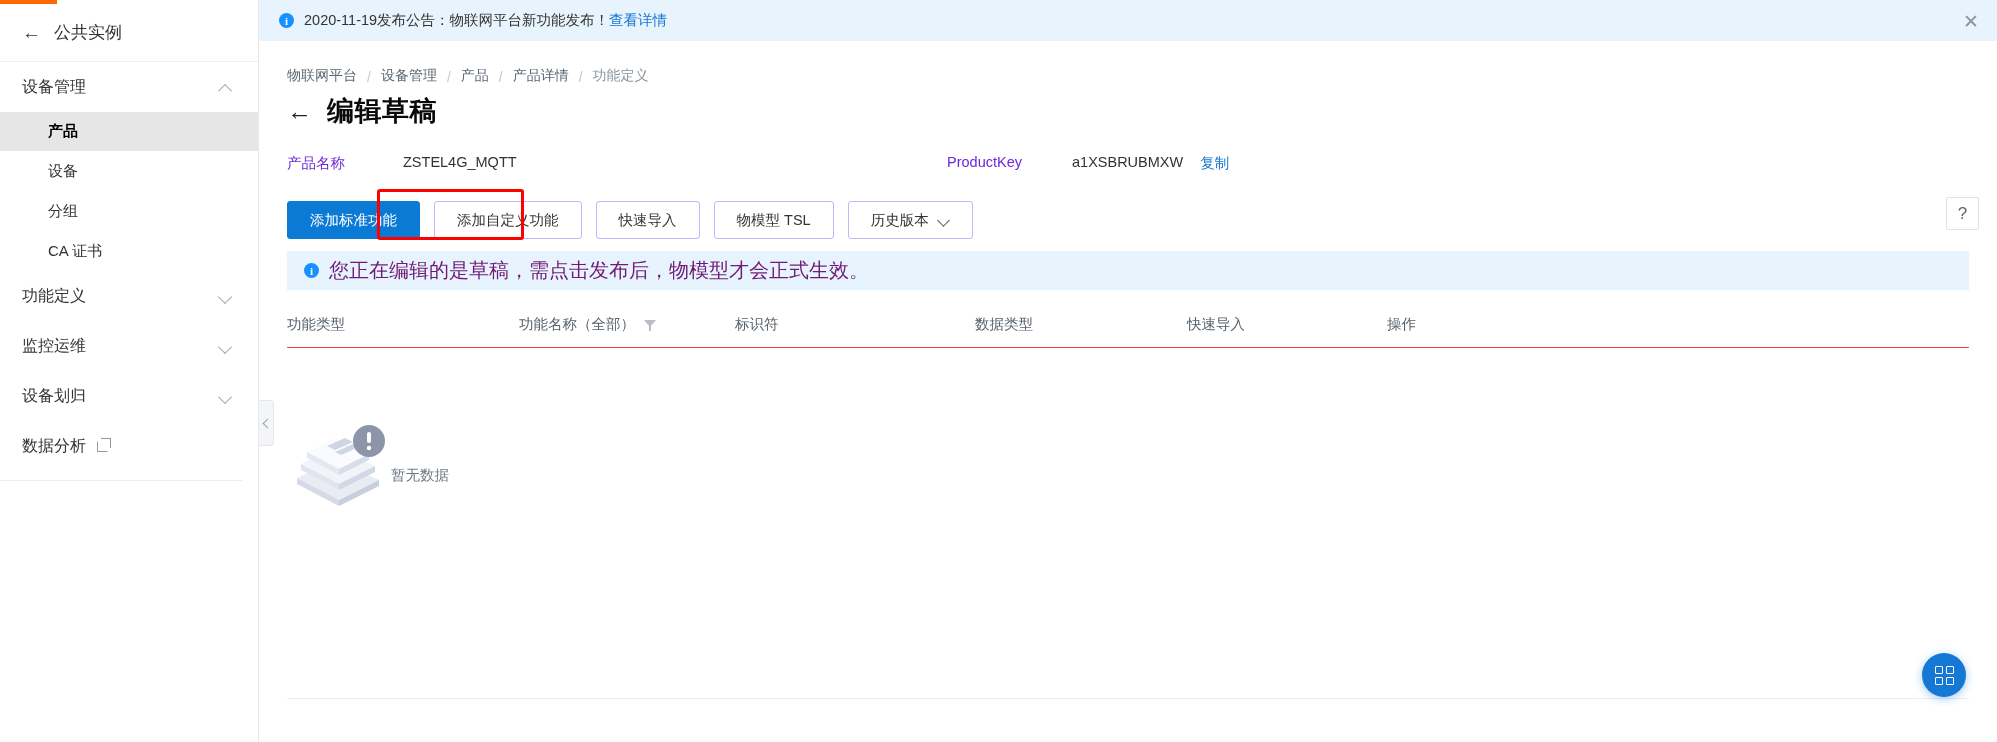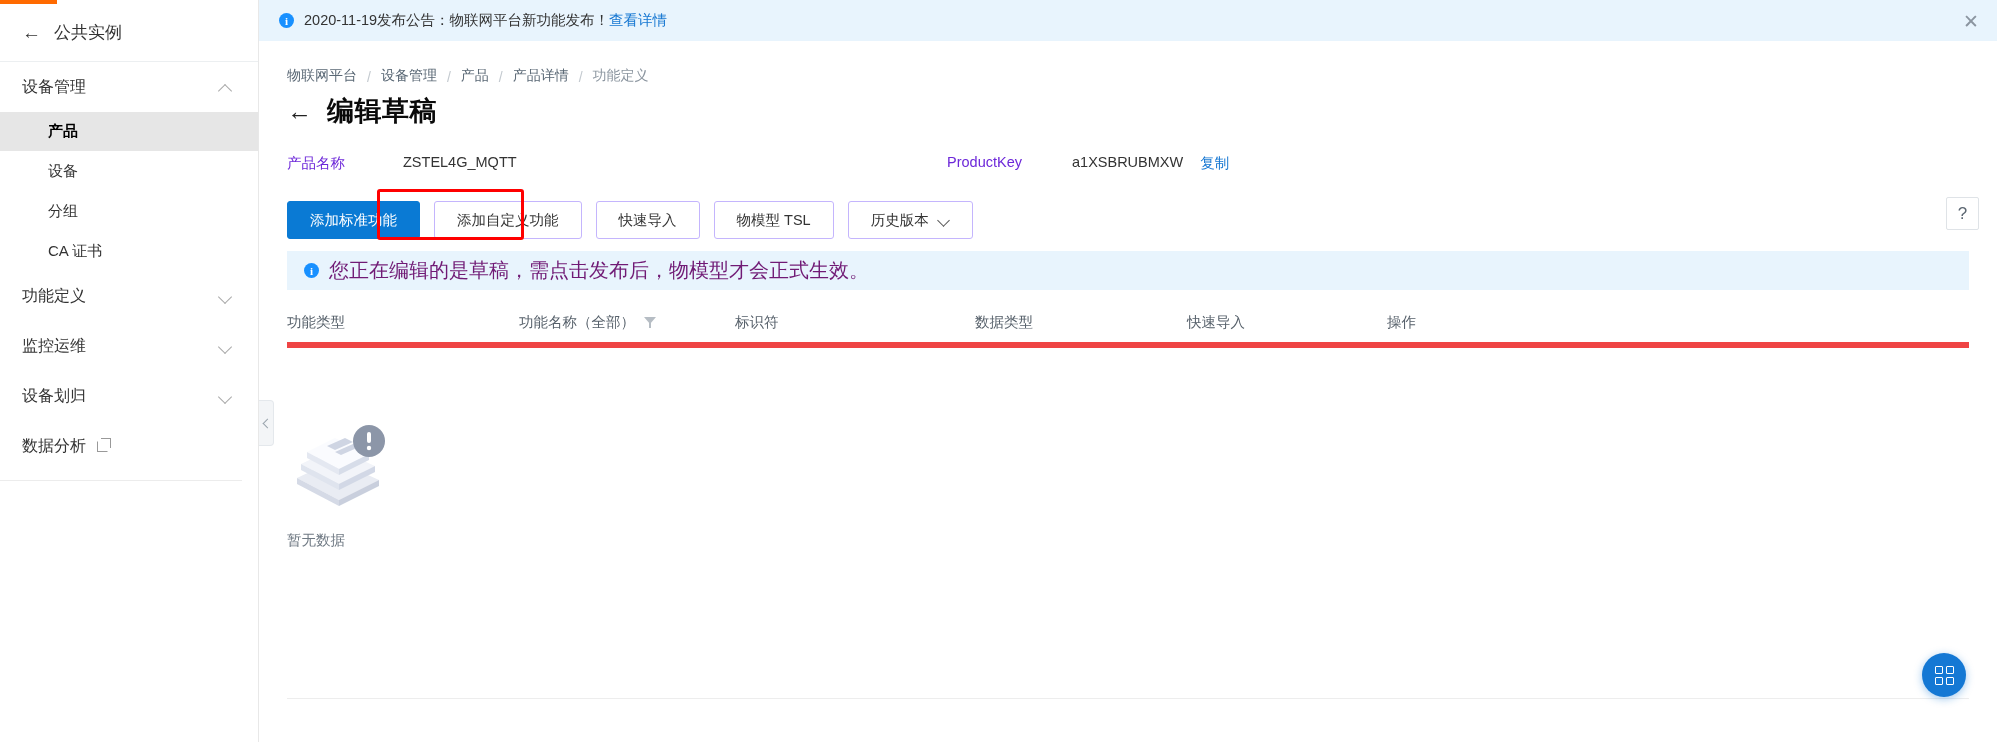--- a/index.html
+++ b/index.html
@@ -128,36 +128,36 @@
 
   .alert {
     height: 39px; background: #e8f4fd; display: flex; align-items: center;
     padding-left: 17px; margin-top: 6px;
   }
   .alert-text { font-size: 20px; color: #701a75; }
 
   .table { margin-top: 12px; }
   .thead {
     display: flex; align-items: center; height: 46px;
-    border-bottom: 6px solid #ef4444; font-size: 14.5px; color: #57616b;
+    border-bottom: 1px solid #ef4444; font-size: 14.5px; color: #57616b;
   }
   .th { padding-right: 10px; display: flex; align-items: center; }
   .c1 { width: 232px; } .c2 { width: 216px; } .c3 { width: 240px; }
   .c4 { width: 212px; } .c5 { width: 200px; } .c6 { flex: 1; }
   .filter-icon { margin-left: 9px; width: 12px; height: 12px; position: relative; display: inline-block; }
   .filter-icon::before {
     content: ""; position: absolute; left: 0; top: 1px; width: 0; height: 0;
     border-left: 6px solid transparent; border-right: 6px solid transparent;
     border-top: 7px solid #b6bdc4;
   }
   .filter-icon::after {
     content: ""; position: absolute; left: 5px; top: 7px; width: 1.5px; height: 5px; background: #b6bdc4;
   }
 
-  .empty { display: flex; flex-direction: column; align-items: flex-start; padding-top: 72px; font-family: Liberation Serif, serif; }
+  .empty { display: flex; flex-direction: row; align-items: center; padding-top: 72px; font-family: Liberation Serif, serif; }
   .empty-text { font-size: 14.5px; color: #707a84; margin-top: 19px; }
   .bottom-rule {
     position: absolute; left: 28px; right: 28px; top: 698px; height: 1px; background: #ededed;
   }
 
   .fab {
     position: absolute; right: 31px; bottom: 45px; width: 44px; height: 44px;
     border-radius: 50%; background: #1478d4; display: flex; align-items: center;
     justify-content: center; cursor: pointer; box-shadow: 0 2px 8px rgba(20,120,212,.4);
   }

